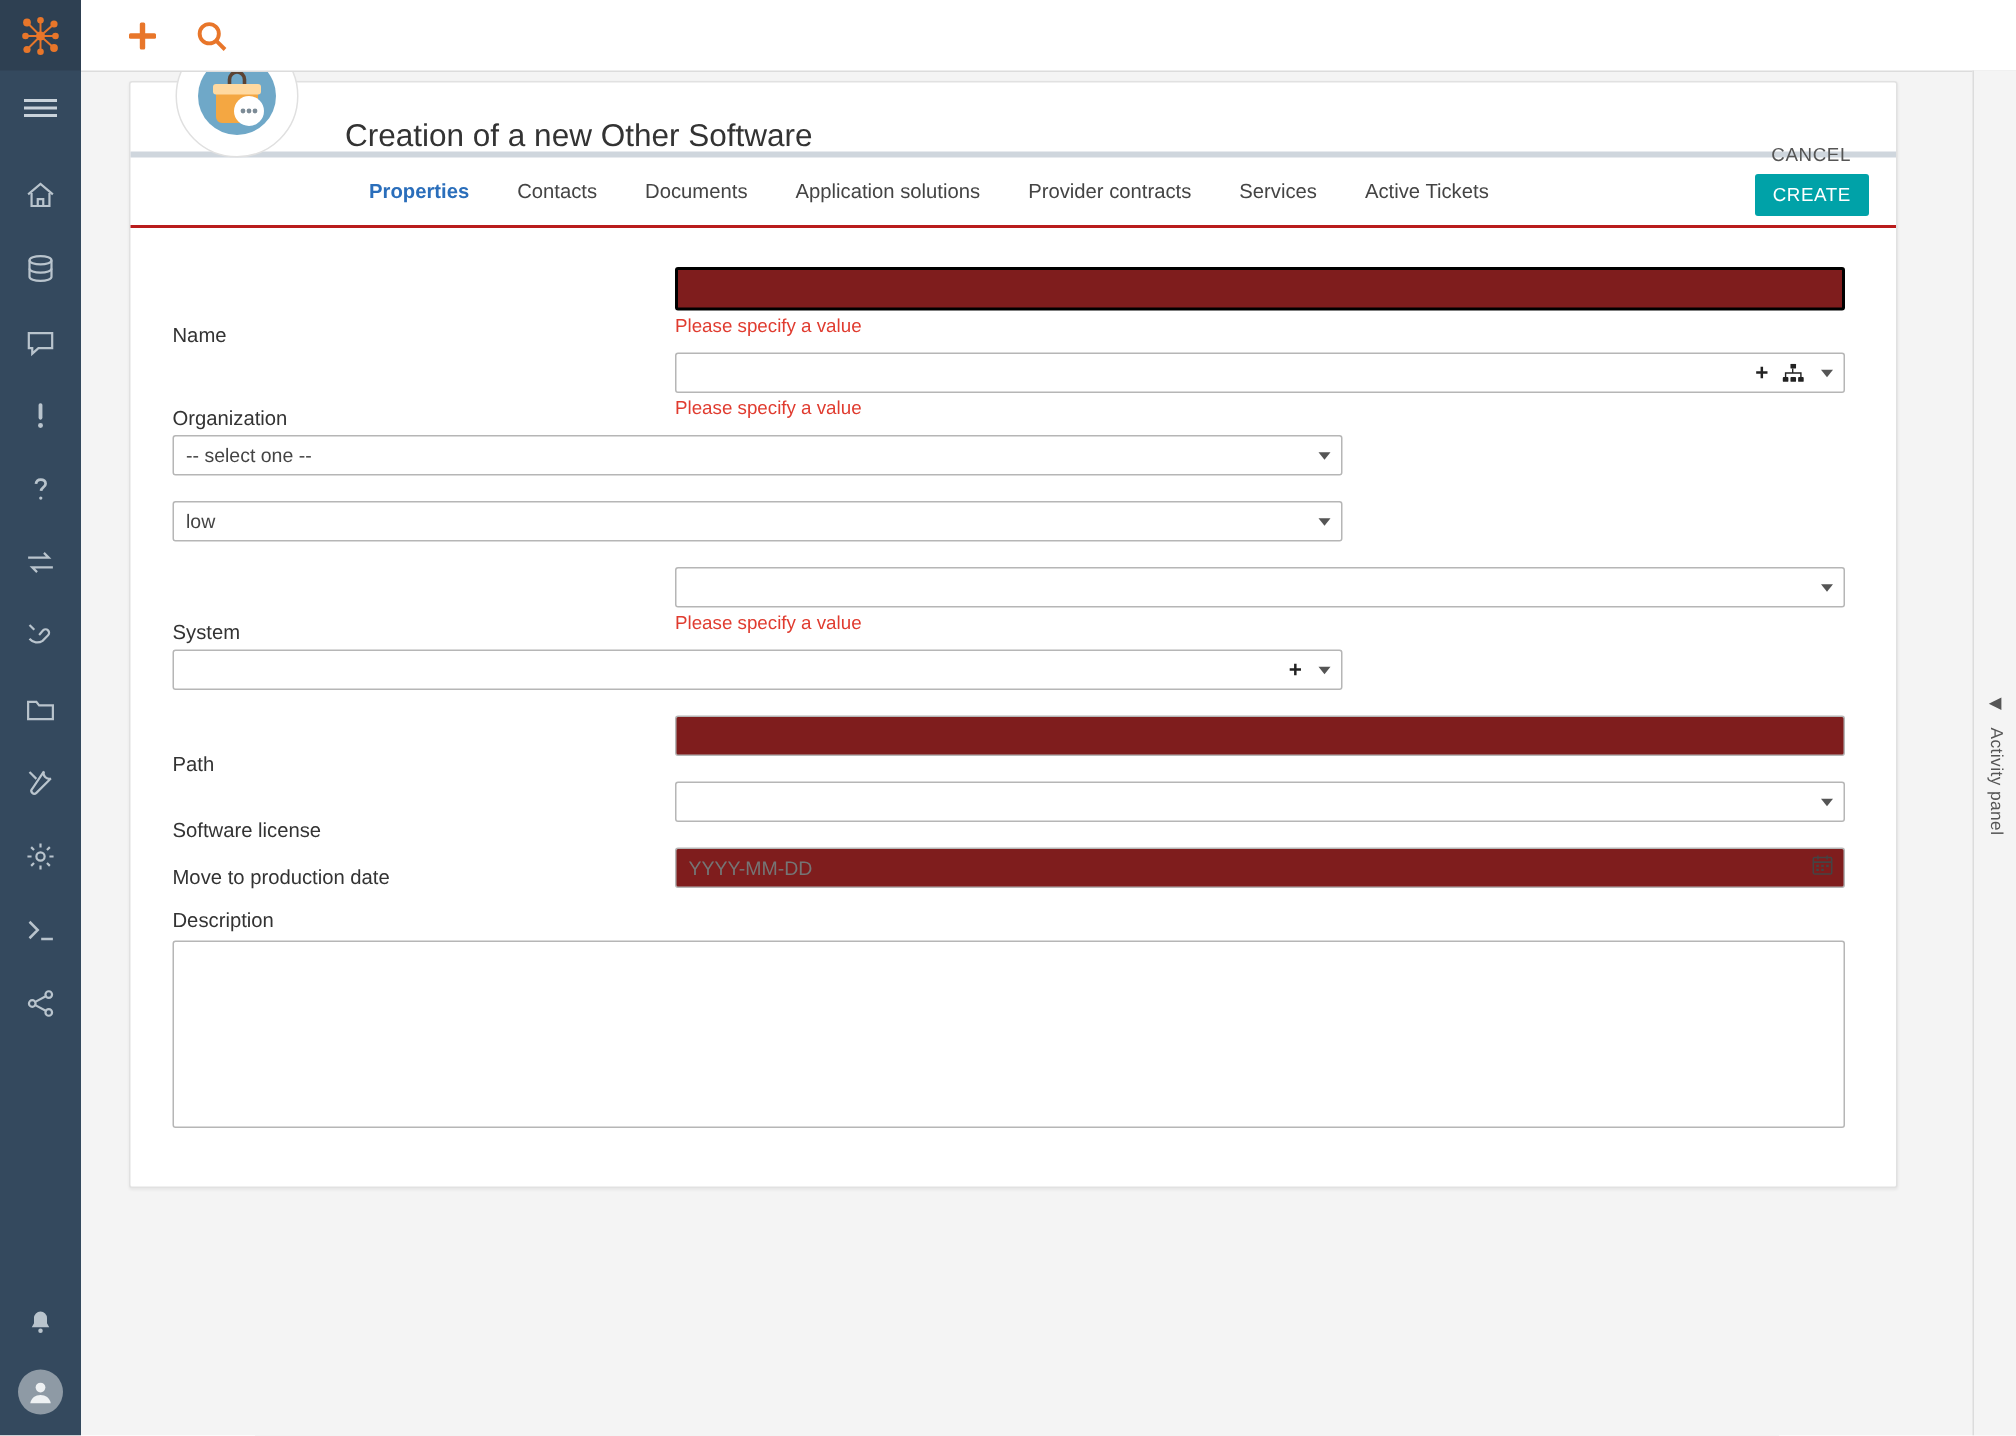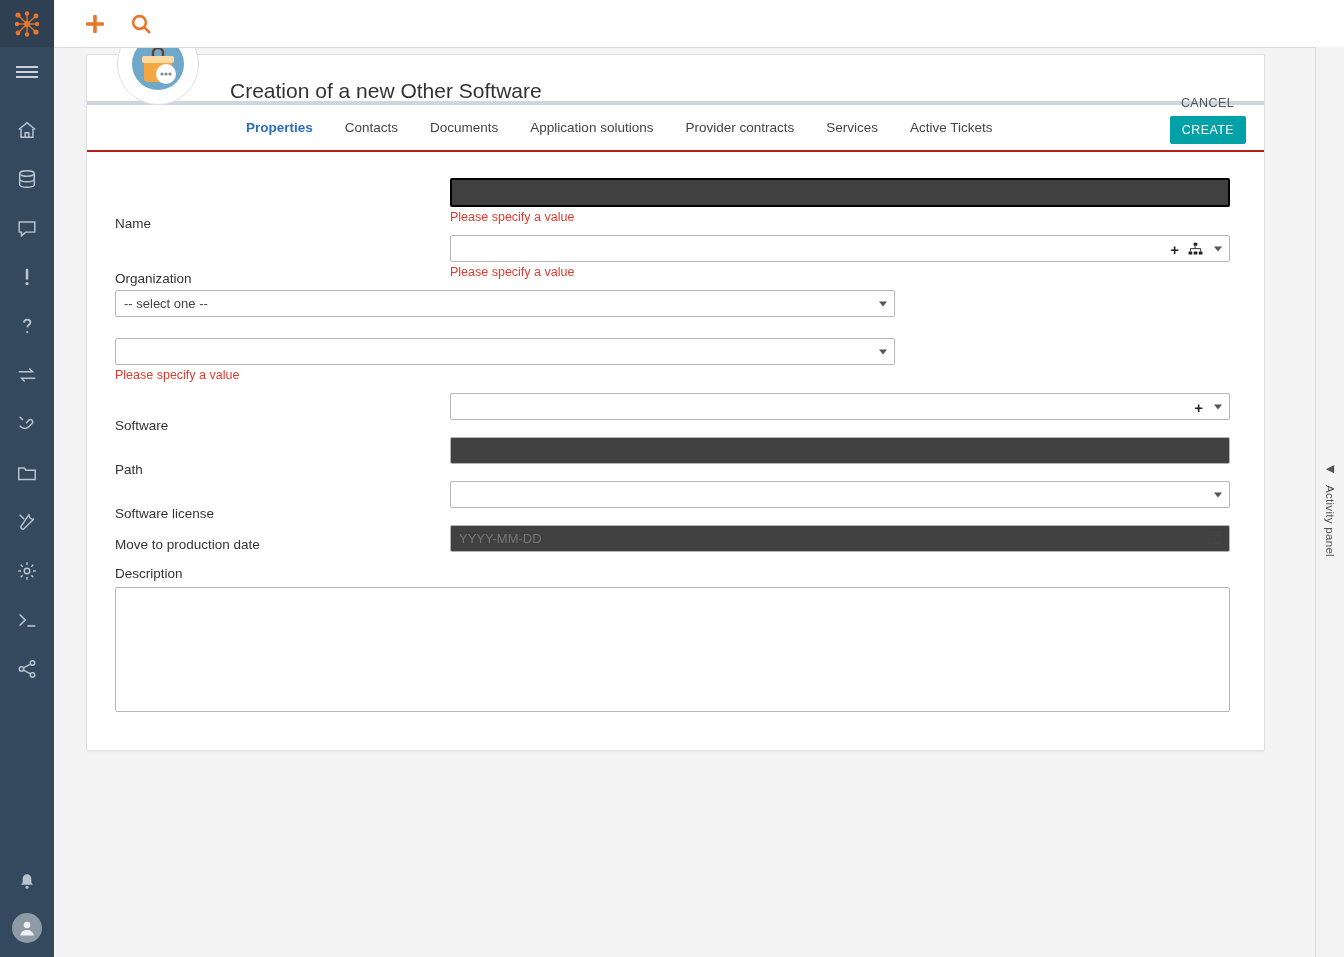--- a/index.html
+++ b/index.html
@@ -269,21 +269,21 @@
   }
   .inp {
     width: 100%;
     box-sizing: border-box;
     height: 27px;
     border: 1px solid #b6b6b6;
     border-radius: 2px;
     font-size: 13px;
     padding: 3px 8px;
     color: #333;
-    background: #404040;
+    background: #7f1d1d;
     font-family: "Liberation Sans", sans-serif;
     outline: none;
   }
   .inp.focused {
     border: 2px solid #000;
     height: 29px;
   }
   .err {
     color: #e03b2f;
     font-size: 12.5px;
@@ -616,34 +616,41 @@
             <div class="field">
               <div class="selectbox">
                 <span>-- select one --</span>
                 <span class="sel-caret"></span>
               </div>
               <div class="spacer-sm"></div>
             </div>
           </div>
 
           <div class="row">
-          </div>
-
-          <div class="row">
+            <div class="field">
+              <div class="selectbox">
+                <span>low</span>
+                <span class="sel-caret"></span>
+              </div>
+              <div class="spacer-sm"></div>
+            </div>
+          </div>
+
+          <div class="row">
+            <div class="label">System</div>
             <div class="field">
               <div class="selectbox">
                 <span></span>
                 <span class="sel-caret"></span>
               </div>
               <div class="err">Please specify a value</div>
             </div>
           </div>
 
           <div class="row">
-            <div class="label">Software</div>
             <div class="field">
               <div class="selectbox">
                 <span></span>
                 <span class="field-icons">
                   <span class="mini-plus">+</span>
                 </span>
                 <span class="sel-caret"></span>
               </div>
               <div class="spacer-sm"></div>
             </div>

